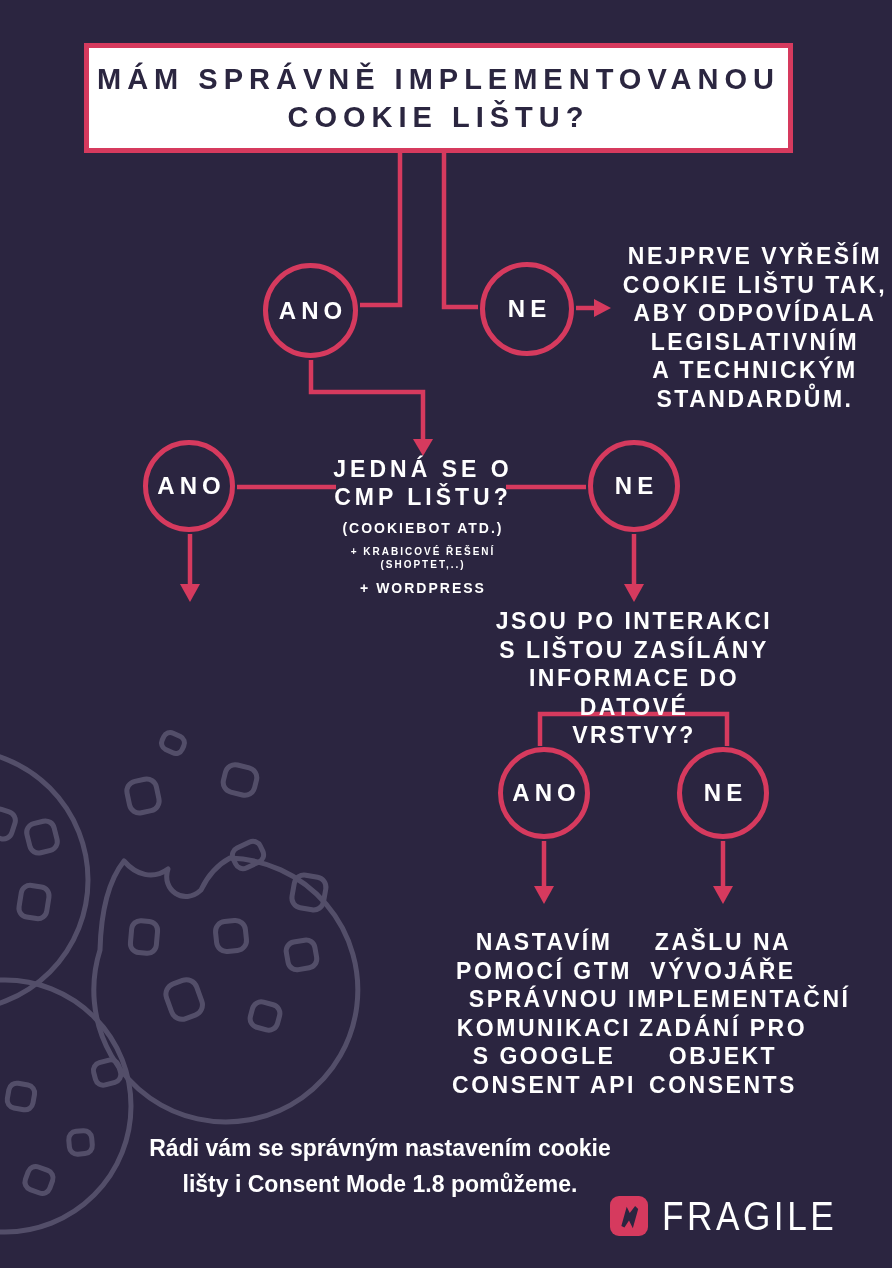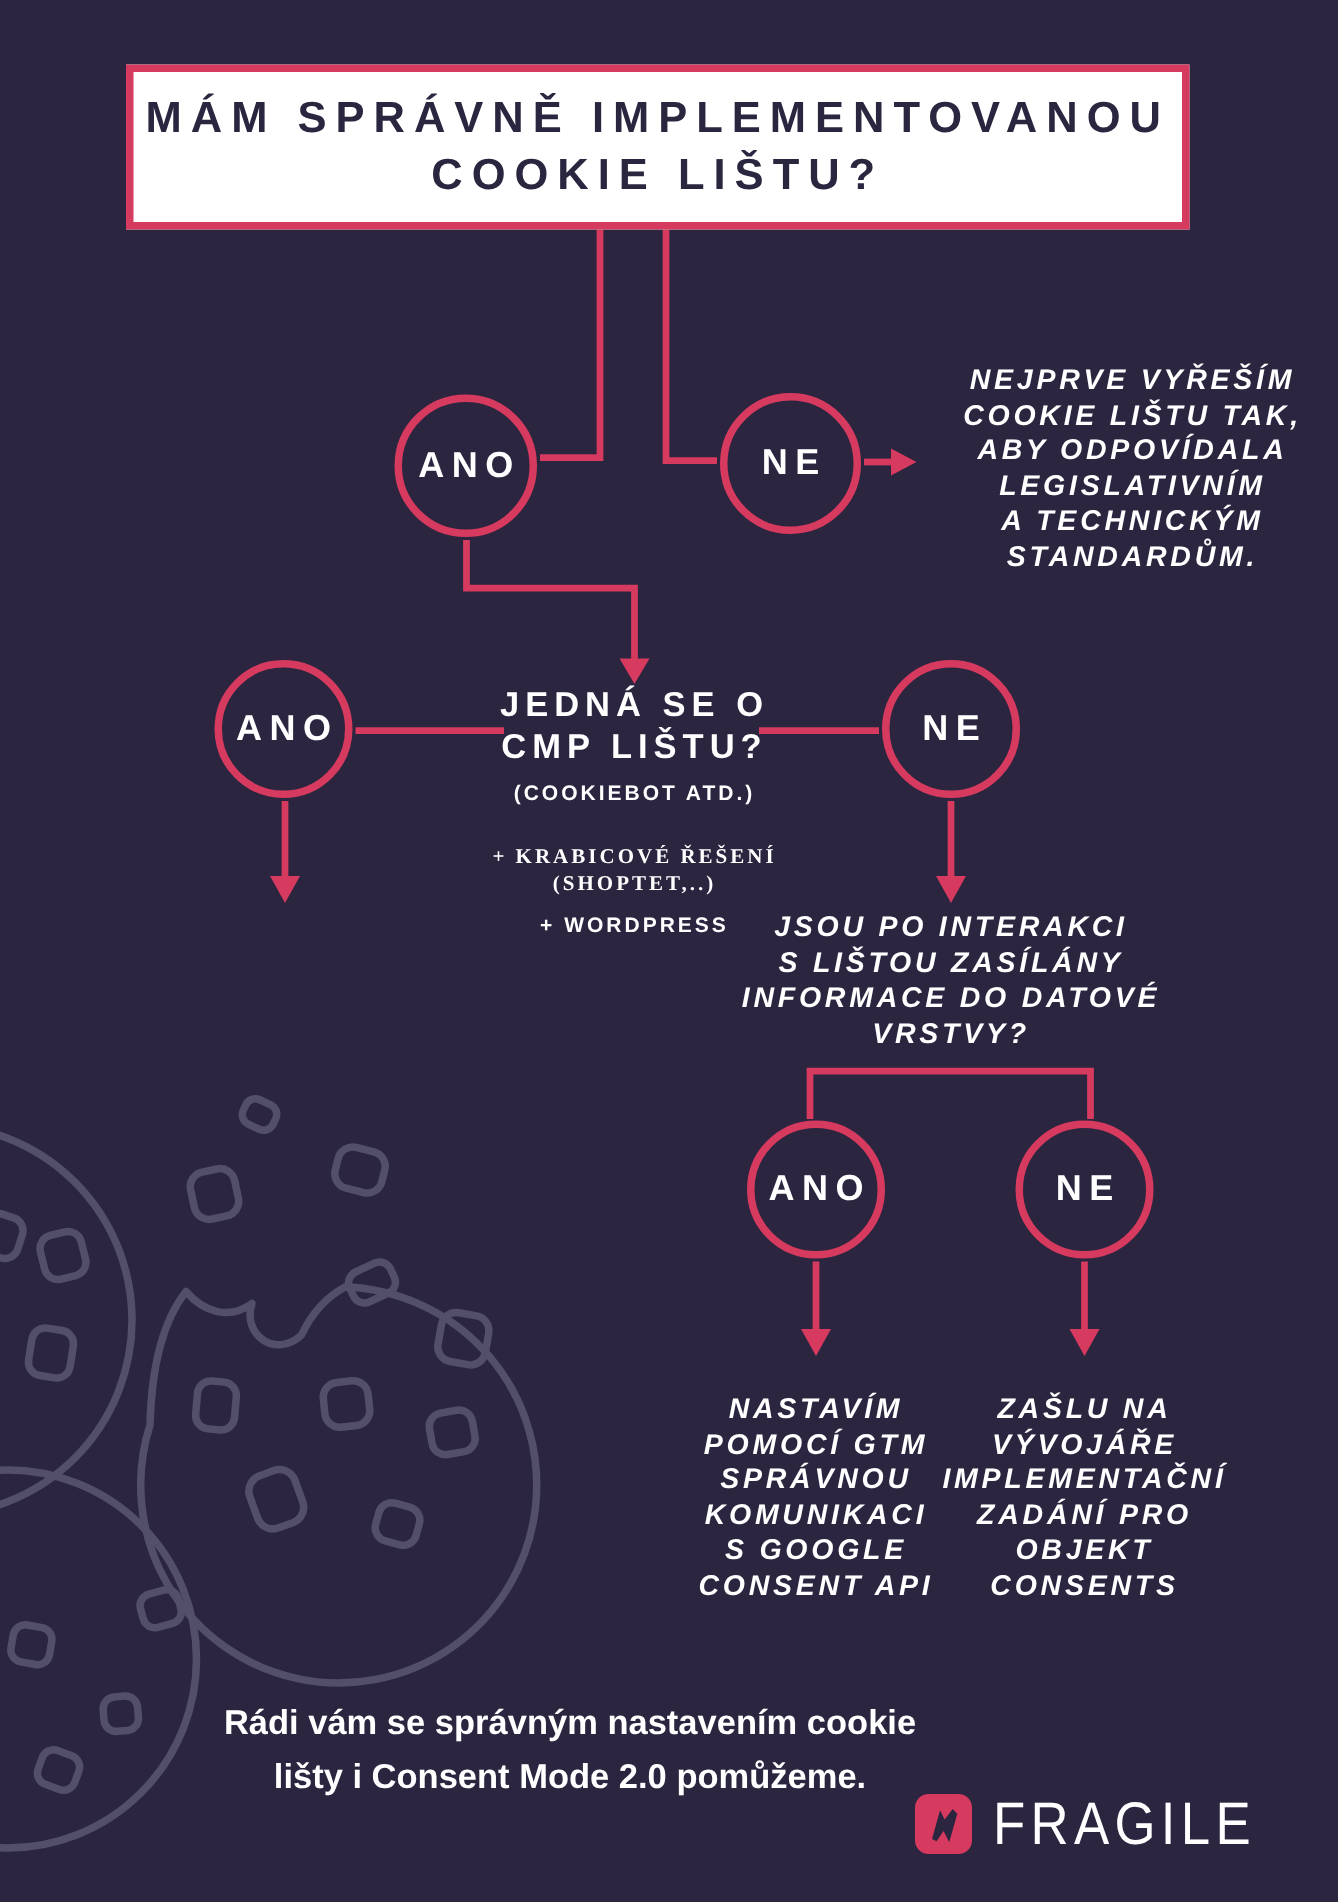--- a/index.html
+++ b/index.html
@@ -34,26 +34,26 @@
   .n-mid-yes { left:143px; top:440px; width:92px; height:92px; }
   .n-mid-no  { left:588px; top:440px; width:92px; height:92px; }
   .n-low-yes { left:498px; top:747px; width:92px; height:92px; }
   .n-low-no  { left:677px; top:747px; width:92px; height:92px; }
 
   
   .block {
     position:absolute; color:#ffffff; font-weight:bold; text-align:center;
     text-transform:uppercase;
   }
-  .body-txt { font-size:19px; letter-spacing:2.5px; line-height:1.24;font-style:italic; }
+  .body-txt { font-size:23px; letter-spacing:2.5px; line-height:1.24; }
   .b-top-no   { left:618px; top:242px; width:274px; }
   .b-question { left:306px; top:455px; width:234px; }
   .b-question .q-main { font-size:23px; letter-spacing:4px; line-height:1.22; }
   .b-question .q-note1 { font-size:14px; letter-spacing:2px; margin-top:9px; }
-  .b-question .q-note2 { font-size:14px; letter-spacing:2px; line-height:1.3; margin-top:27px;font-family:Liberation Serif, serif; }
+  .b-question .q-note2 { font-size:10px; letter-spacing:2px; line-height:1.3; margin-top:9px; }
   .b-question .q-note3 { font-size:14px; letter-spacing:2px; margin-top:9px; }
   .b-mid-yes  { left:45px;  top:607px; width:320px; }
   .b-mid-no   { left:474px; top:607px; width:320px; }
   .b-low-yes  { left:449px; top:928px; width:190px; }
   .b-low-no   { left:628px; top:928px; width:190px; }
 
   
   .footer-note {
     position:absolute; left:130px; top:1131px; width:500px;
     color:#ffffff; font-weight:bold; font-size:23px; line-height:1.55;
@@ -181,21 +181,21 @@
 CONSENTS</div>
 
   <div class="block body-txt preline b-low-yes">NASTAVÍM
 POMOCÍ GTM
 SPRÁVNOU
 KOMUNIKACI
 S GOOGLE
 CONSENT API</div>
 
   <div class="footer-note preline">Rádi vám se správným nastavením cookie
-lišty i Consent Mode 2.0 pomůžeme.</div>
+lišty i Consent Mode 1.8 pomůžeme.</div>
 
   <div class="logo">
     <div class="logo-icon">
       <svg width="26" height="28" viewBox="0 0 34 36" fill="#2b2540">
         <path d="M 7,31 L 14,6 L 18,14 L 25,5 L 29,9 L 22,34 L 17,24 L 11,33 Z"></path>
       </svg>
     </div>
     <div class="logo-word">FRAGILE</div>
   </div>
 

